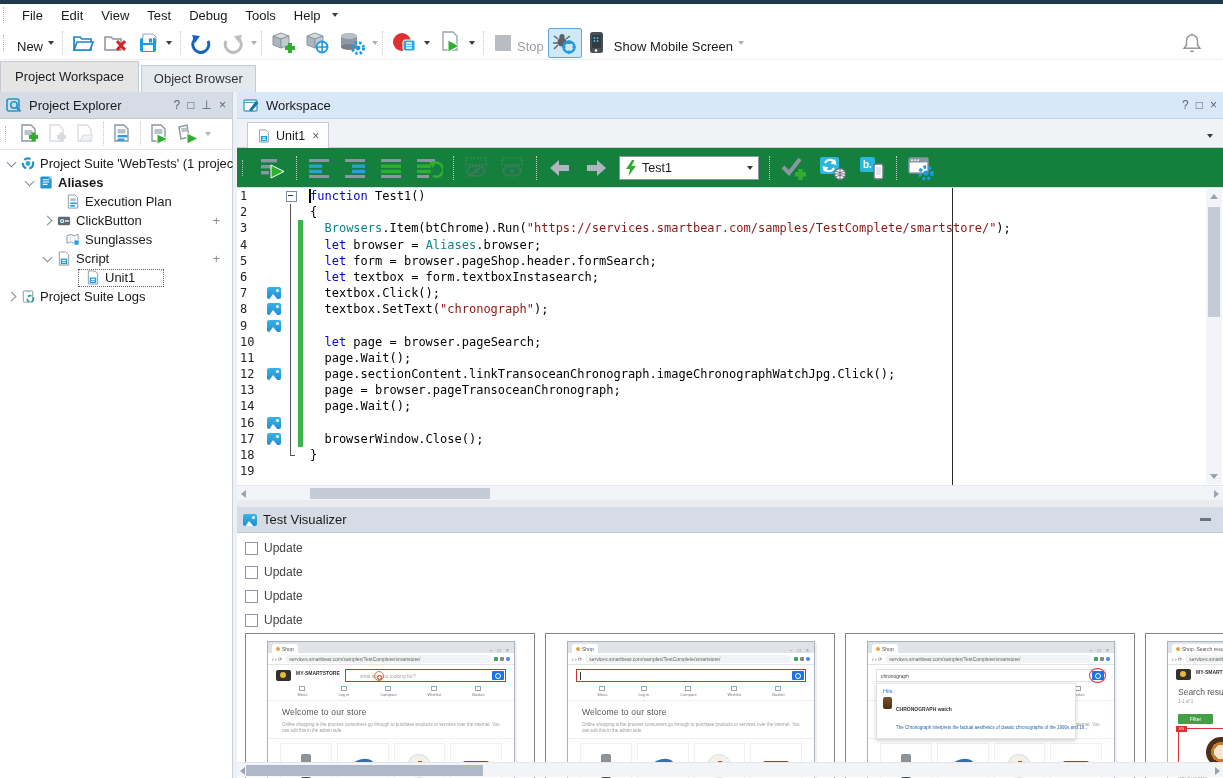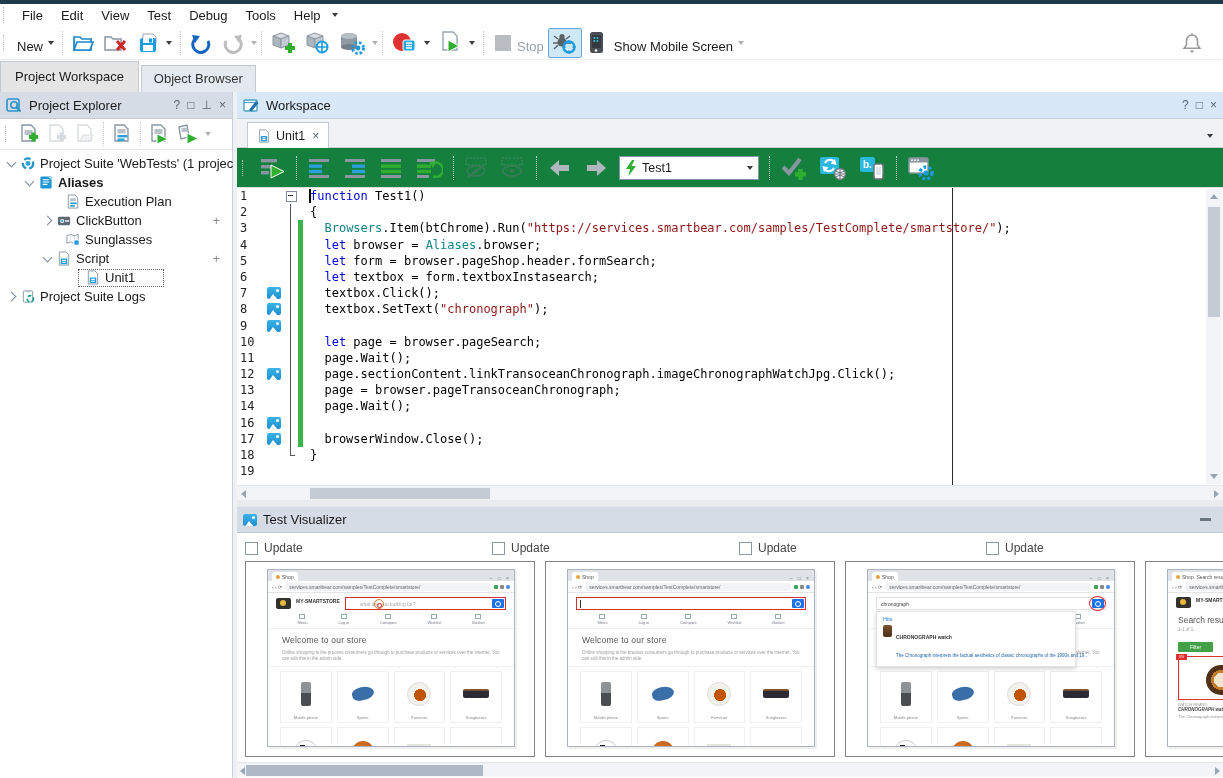--- a/index.html
+++ b/index.html
@@ -77,21 +77,21 @@
   #ed-vscroll { left:1206px; top:189px; width:16px; height:295px; background:#f2f4f7; position:absolute; }
   #ed-vthumb { position:absolute; left:2px; top:18px; width:12px; height:110px; background:#c5cbd4; }
   .sb-arrow { width:0; height:0; position:absolute; }
   #ed-hscroll { left:237px; top:485px; width:986px; height:15px; background:#f2f4f7; border-top:1px solid #e3e6ea; position:absolute; }
   #ed-hthumb { position:absolute; left:73px; top:2px; width:180px; height:11px; background:#c5cbd4; }
   #band { left:237px; top:500px; width:986px; height:7px; background:#e9ebee; position:absolute; }
   
   #viz-hdr { left:237px; top:507px; width:986px; height:26px; background:#d6dce5; border-bottom:1px solid #c3cad3; display:flex; align-items:center; gap:6px; padding:0 6px; font-size:13px; position:absolute; }
   #viz-min { margin-left:auto; width:11px; height:3px; background:#6a7580; margin-right:6px; }
   #viz-body { left:237px; top:533px; width:986px; height:245px; background:#fff; position:absolute; overflow:hidden; }
-  #upd-row { display:flex; gap:10px; padding:8px 0 6px 8px; }
+  #upd-row { display:flex; gap:10px; padding:8px 0 6px 8px;flex-direction:column; }
   .upd { width:290px; display:flex; align-items:center; gap:6px; font-size:12px; color:#444; }
   .cbox { width:13px; height:13px; border:1px solid #8a97a5; background:#fff; flex:none; }
   #thumb-row { display:flex; gap:10px; padding-left:8px; }
   .thumb { width:290px; height:196px; border:1px solid #848484; background:#fff; position:relative; flex:none; overflow:hidden; }
   .bwin { position:absolute; left:21px; top:7px; width:248px; height:178px; border:1px solid #a9b2be; background:#fff; overflow:hidden; box-shadow:2px 2px 0 rgba(0,0,0,.06); }
   .btabs { height:11px; background:#dfe3e8; display:flex; align-items:flex-end; font-size:5px; color:#555; }
   .btab { background:#fff; height:9px; border-radius:3px 3px 0 0; padding:1px 4px; margin-left:4px; white-space:nowrap; overflow:hidden; max-width:70px; display:flex; gap:2px; align-items:center; }
   .fav { width:4px; height:4px; border-radius:50%; background:#e8a13a; flex:none; }
   .bwinbtn { margin-left:auto; margin-right:3px; color:#777; letter-spacing:2px; font-size:5px; }
   .burl { height:12px; background:#fff; border-bottom:1px solid #e4e4e4; display:flex; align-items:center; gap:3px; padding:0 4px; font-size:5px; color:#666; }

